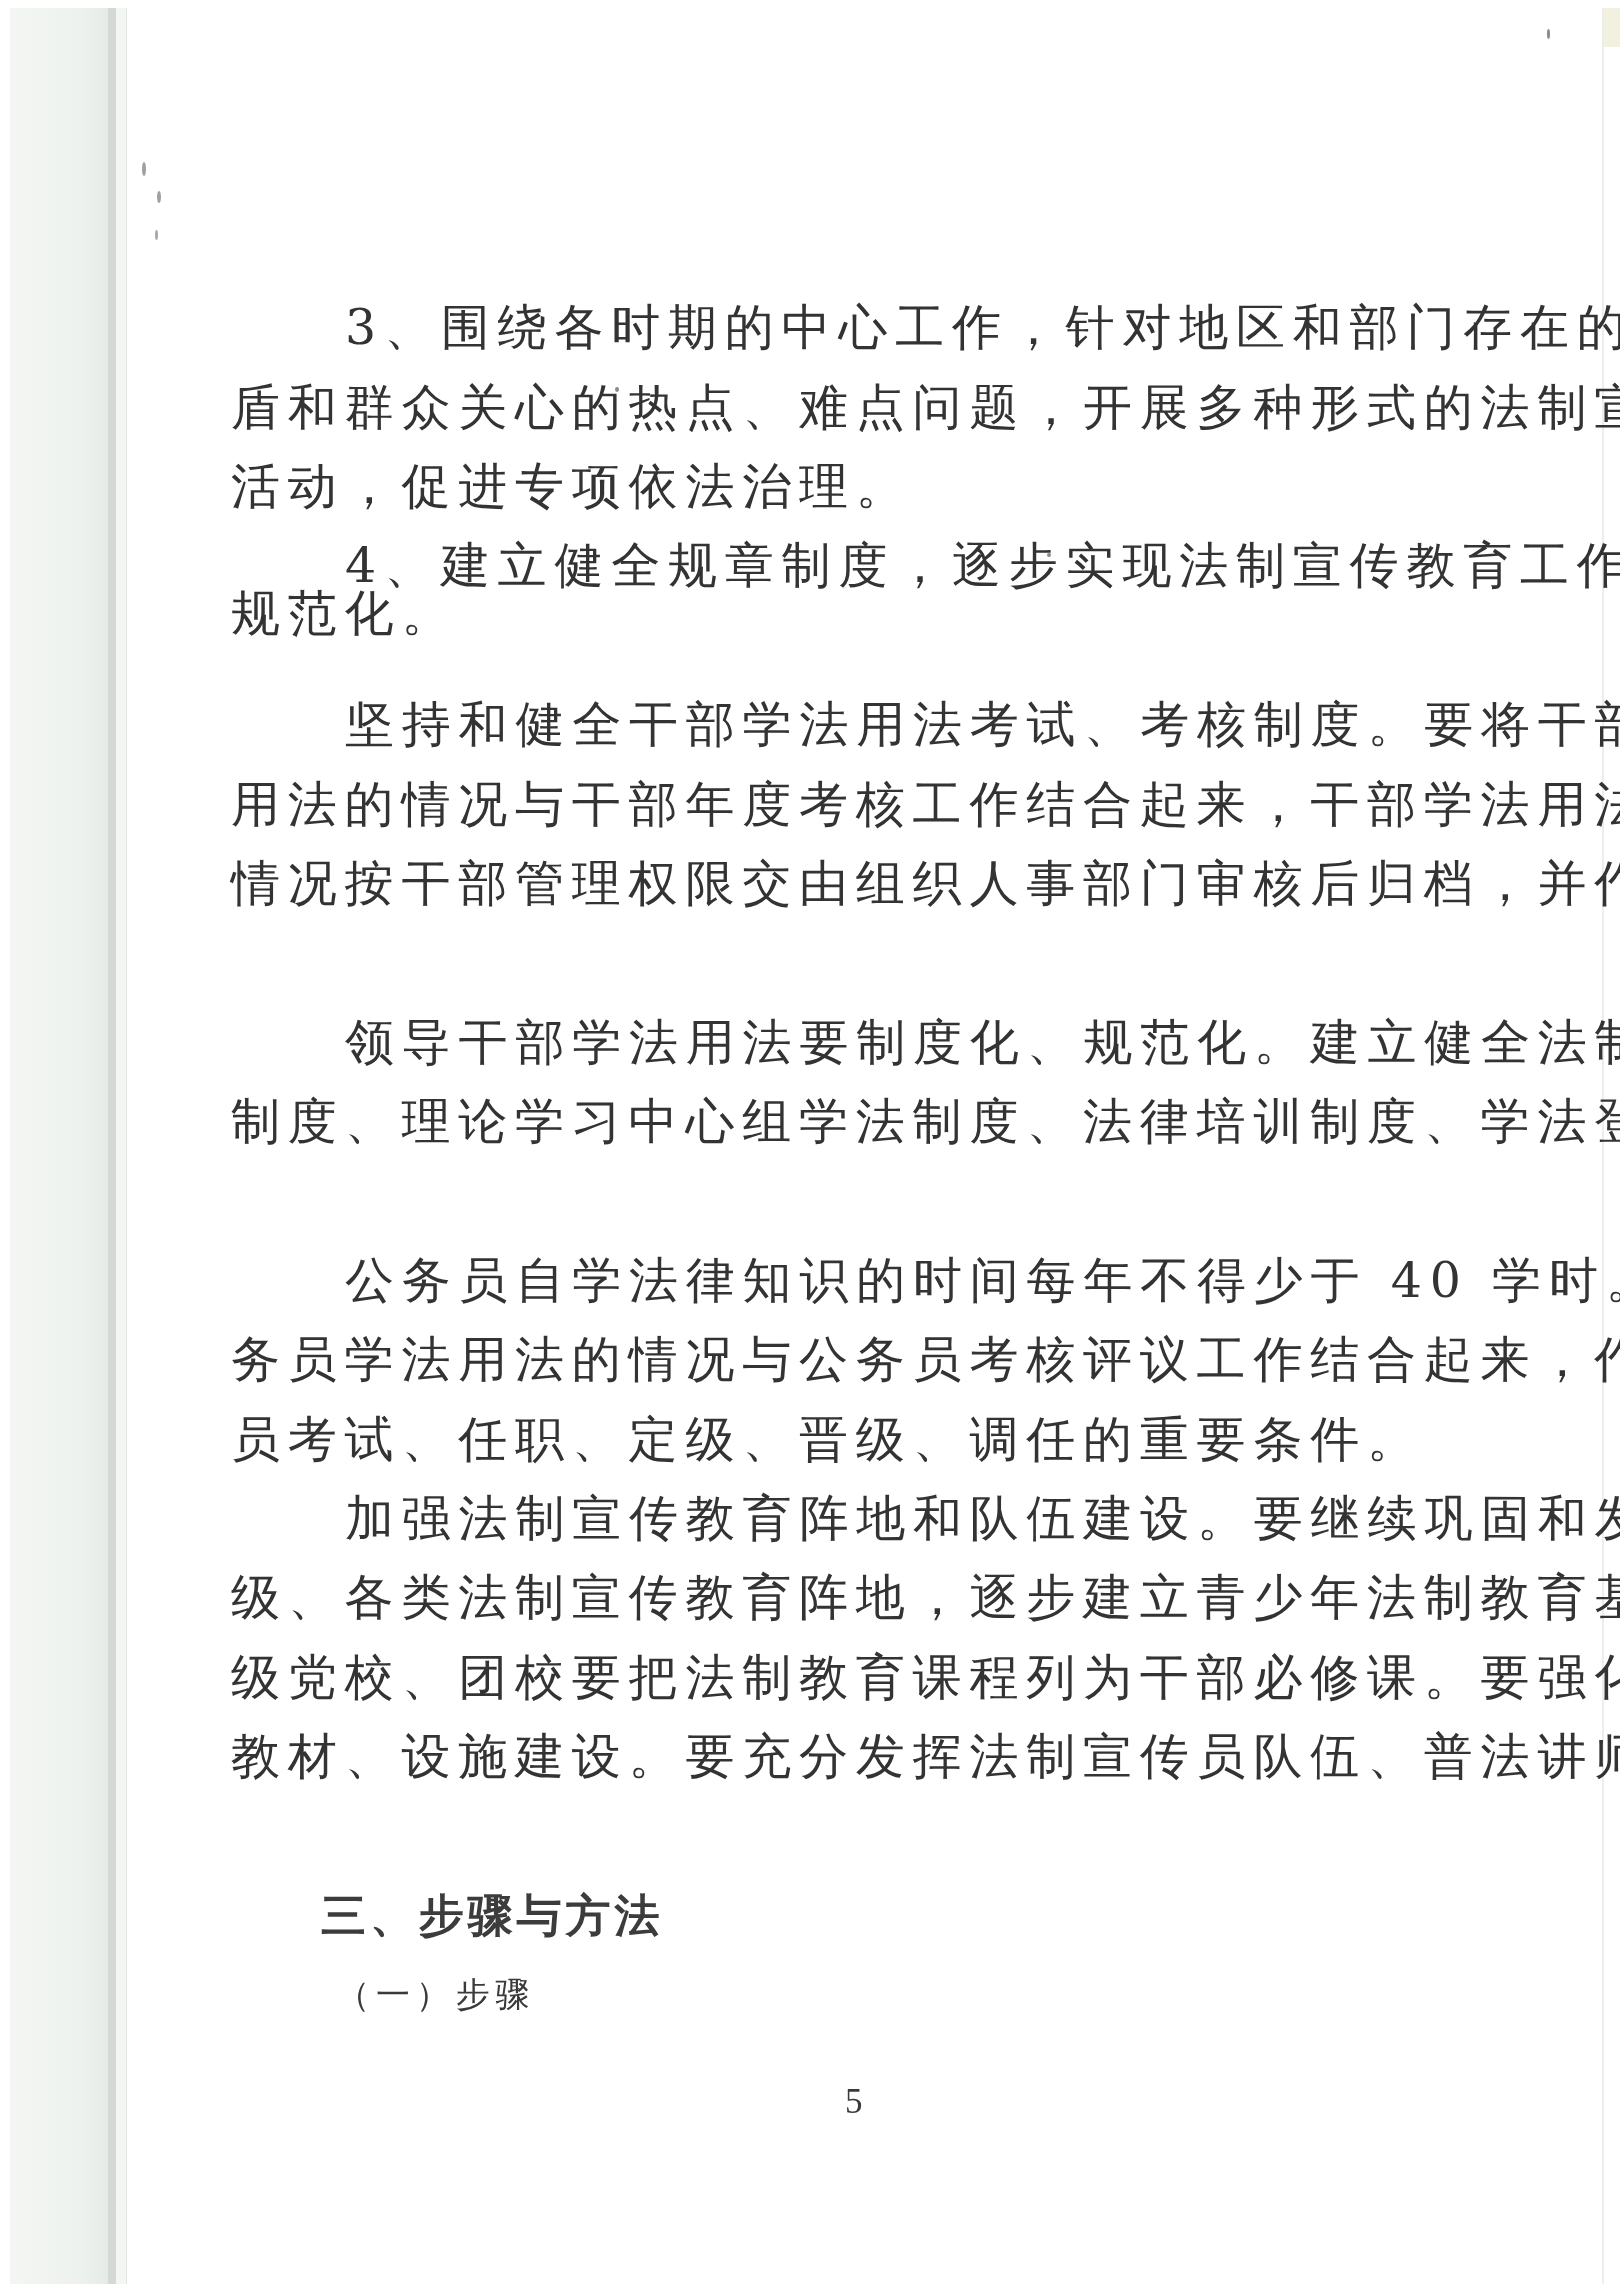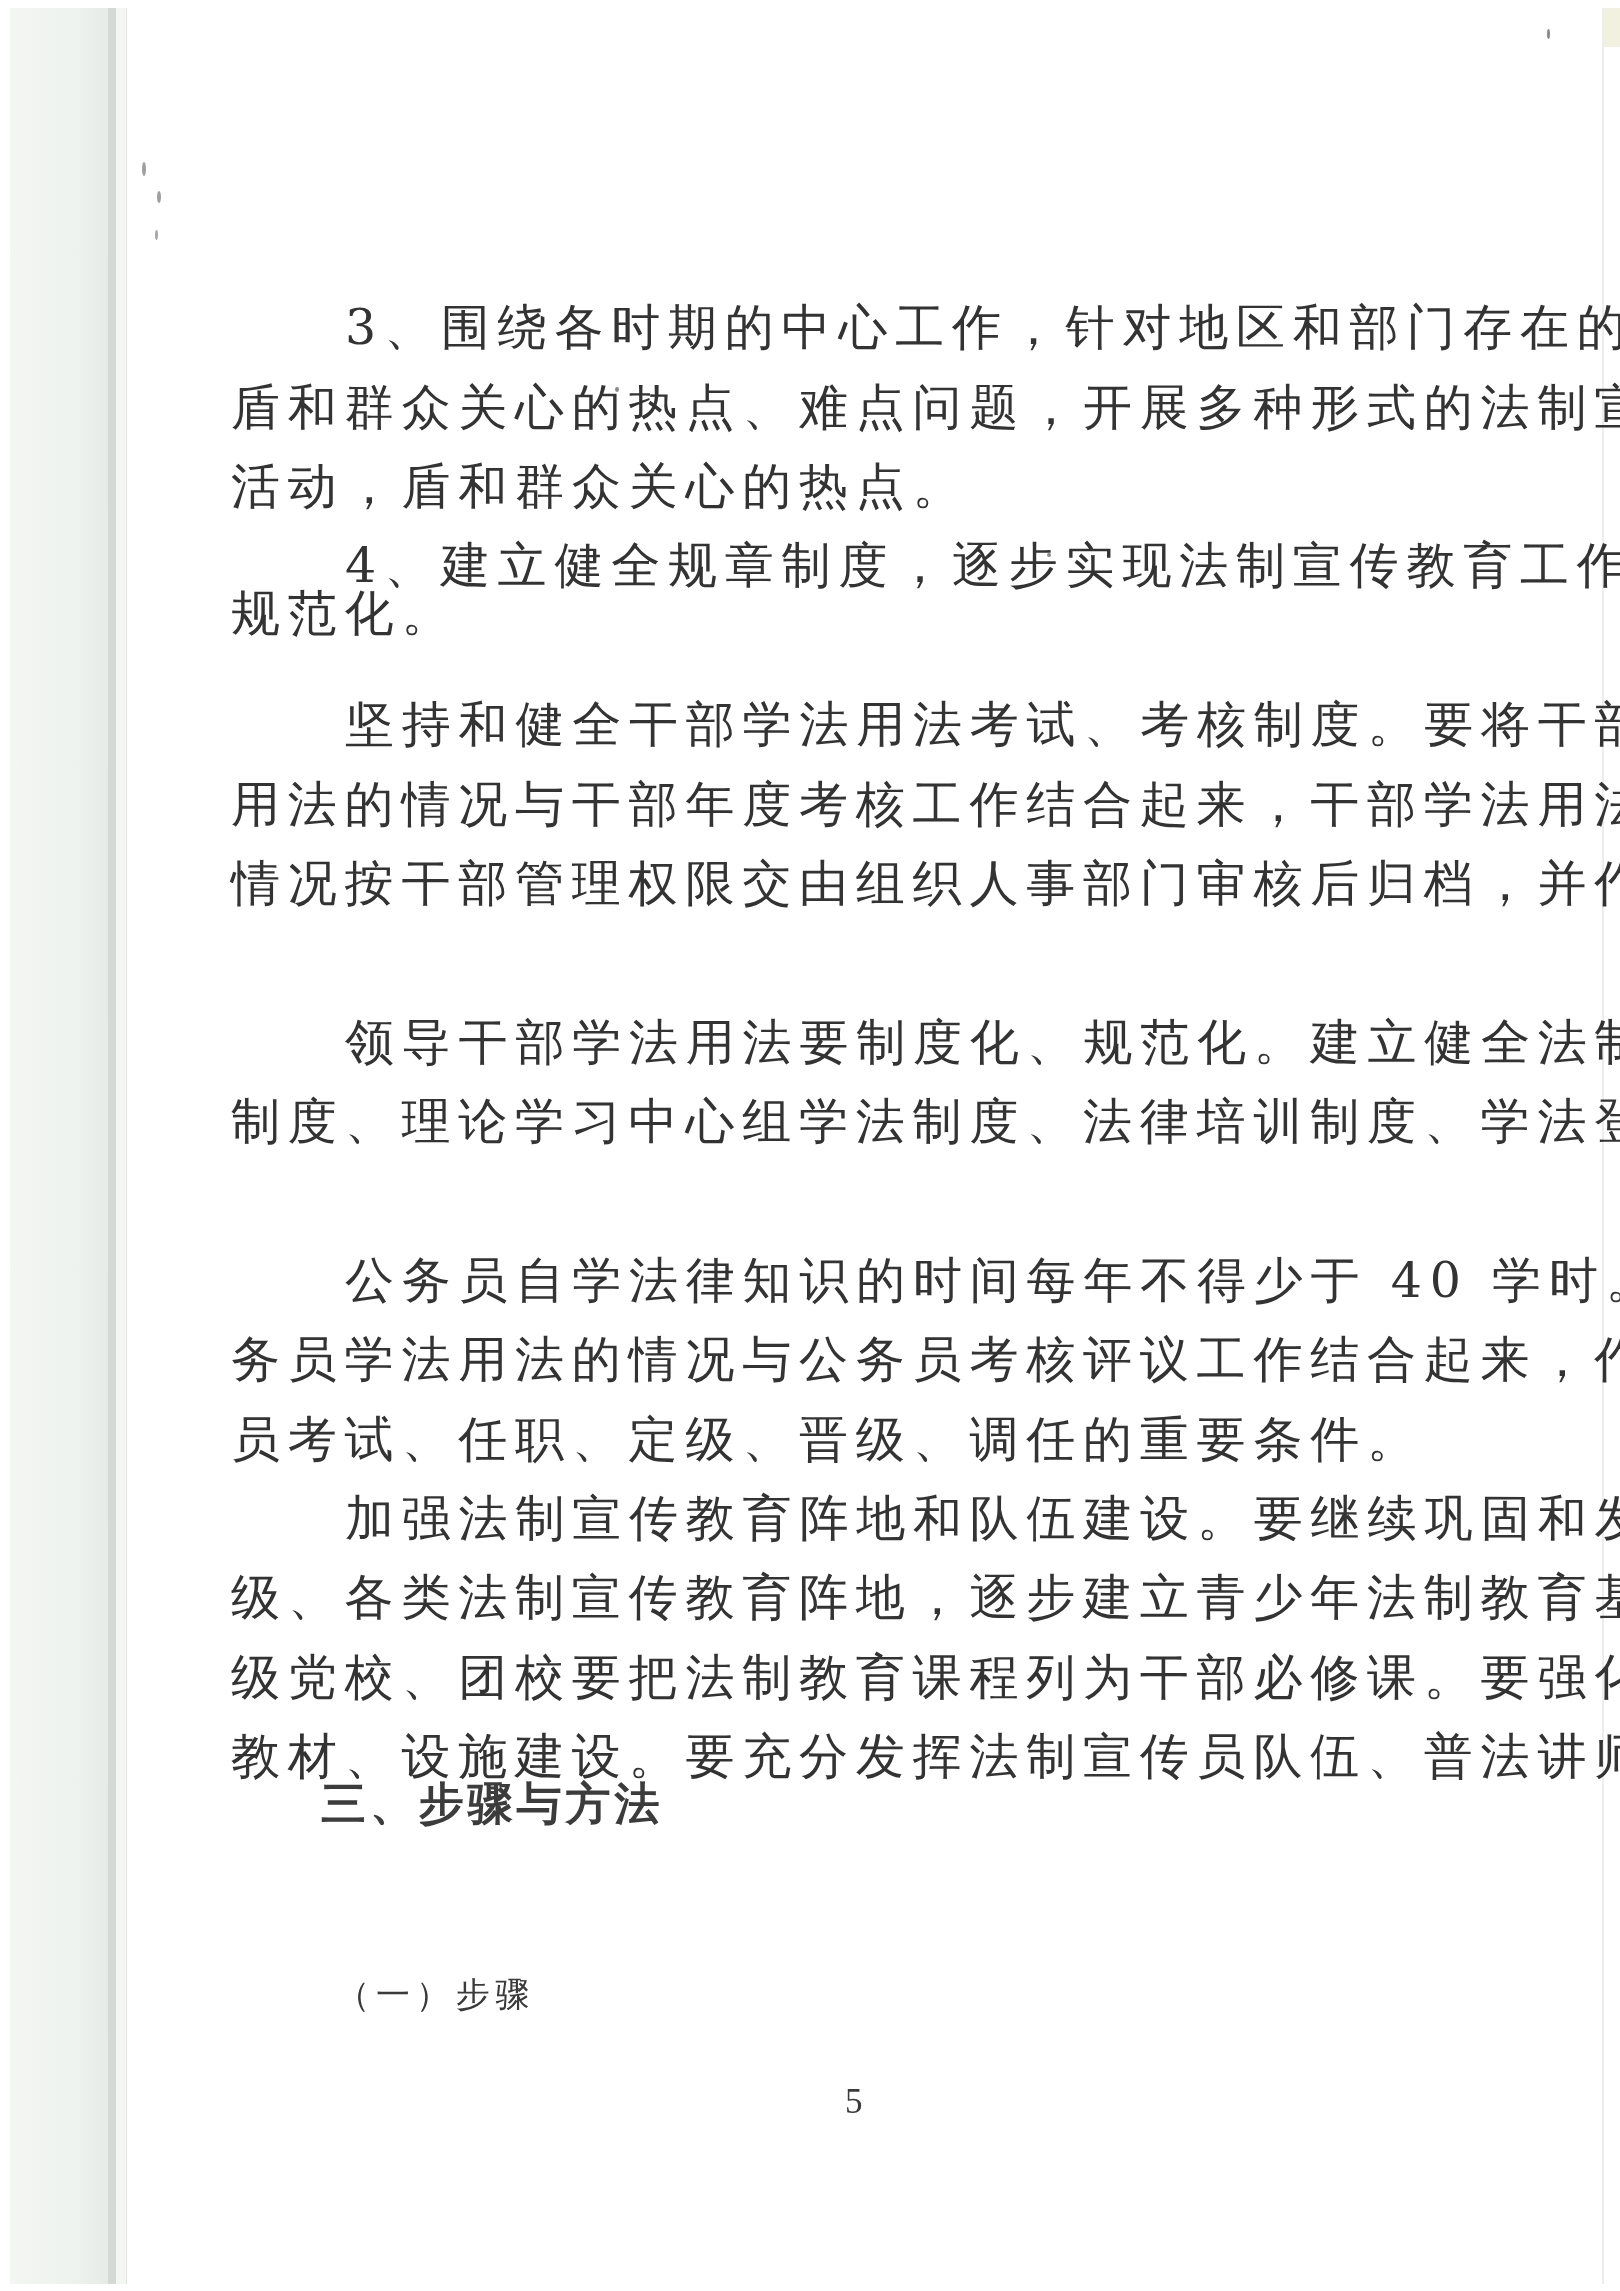--- a/index.html
+++ b/index.html
@@ -121,37 +121,37 @@
 
 <div class="scan-strip"></div>
 <div class="scan-strip-band"></div>
 <div class="scan-strip-edge"></div>
 <div class="right-edge"></div>
 <div class="right-corner"></div>
 
 <div class="page">
   <div class="line indent" style="top:288px">3、围绕各时期的中心工作，针对地区和部门存在的突出矛</div>
   <div class="line" style="top:368px">盾和群众关心的热点、难点问题，开展多种形式的法制宣传教育</div>
-  <div class="line last" style="top:447px">活动，盾和群众关心的热点。</div>
+  <div class="line last" style="top:447px">活动，促进专项依法治理。</div>
   <div class="line indent" style="top:526px">4、建立健全规章制度，逐步实现法制宣传教育工作制度化、</div>
   <div class="line last" style="top:574px">规范化。</div>
   <div class="line indent" style="top:685px">坚持和健全干部学法用法考试、考核制度。要将干部学法</div>
   <div class="line" style="top:765px">用法的情况与干部年度考核工作结合起来，干部学法用法考核的</div>
   <div class="line" style="top:844px">情况按干部管理权限交由组织人事部门审核后归档，并作为提</div>
   <div class="line indent" style="top:1003px">领导干部学法用法要制度化、规范化。建立健全法制讲座</div>
   <div class="line" style="top:1082px">制度、理论学习中心组学法制度、法律培训制度、学法登记制度、</div>
   <div class="line indent" style="top:1241px">公务员自学法律知识的时间每年不得少于 40 学时。要将公</div>
   <div class="line" style="top:1320px">务员学法用法的情况与公务员考核评议工作结合起来，作为公务</div>
   <div class="line last" style="top:1400px">员考试、任职、定级、晋级、调任的重要条件。</div>
   <div class="line indent" style="top:1479px">加强法制宣传教育阵地和队伍建设。要继续巩固和发展各</div>
   <div class="line" style="top:1558px">级、各类法制宣传教育阵地，逐步建立青少年法制教育基地。各</div>
   <div class="line" style="top:1638px">级党校、团校要把法制教育课程列为干部必修课。要强化师资、</div>
   <div class="line" style="top:1717px">教材、设施建设。要充分发挥法制宣传员队伍、普法讲师团队伍、</div>
 
-  <div class="heading" style="top:1764px">三、步骤与方法</div>
+  <div class="heading" style="top:1876px">三、步骤与方法</div>
   <div class="subheading" style="top:1955px">（一）步骤</div>
 
   <div class="page-number">5</div>
 
   <div class="speck" style="left:615px;top:387px;width:3.9px;height:4.9px"></div>
   <div class="speck" style="left:1047px;top:553px;width:3.9px;height:3.9px"></div>
   <div class="speck" style="left:1547px;top:29px;width:2.9px;height:9.8px"></div>
   <div class="speck" style="left:142px;top:162px;width:3.9px;height:13.7px;background:#a0a0a0"></div>
   <div class="speck" style="left:157px;top:191px;width:3.9px;height:11.8px;background:#a0a0a0"></div>
   <div class="speck" style="left:155px;top:230px;width:2.9px;height:9.8px;background:#a8a8a8"></div>

